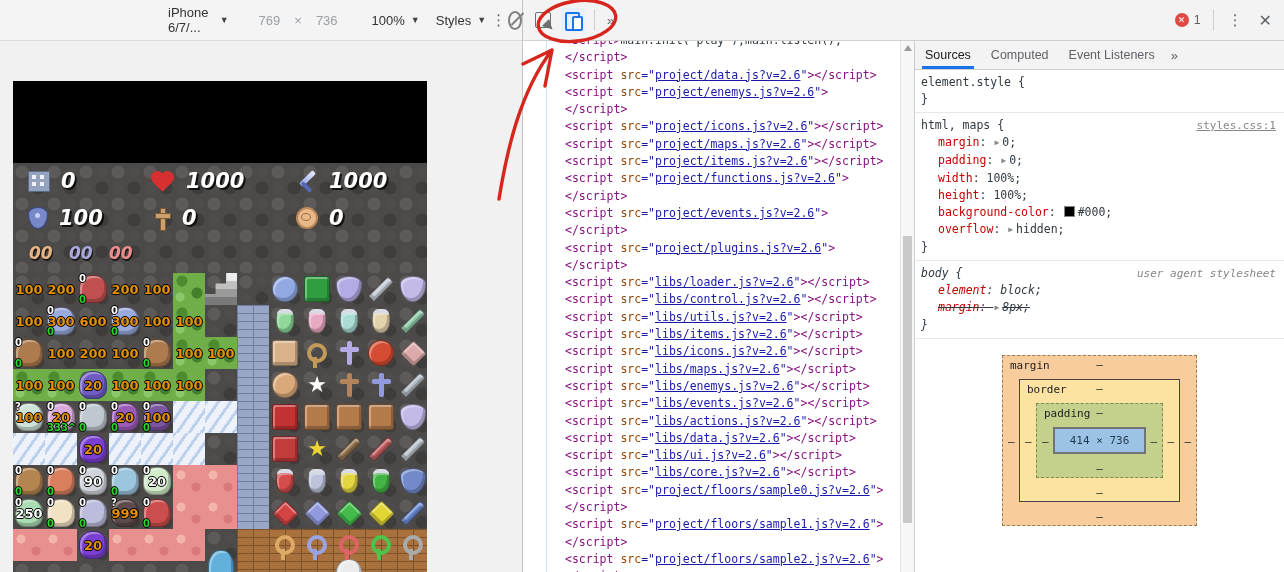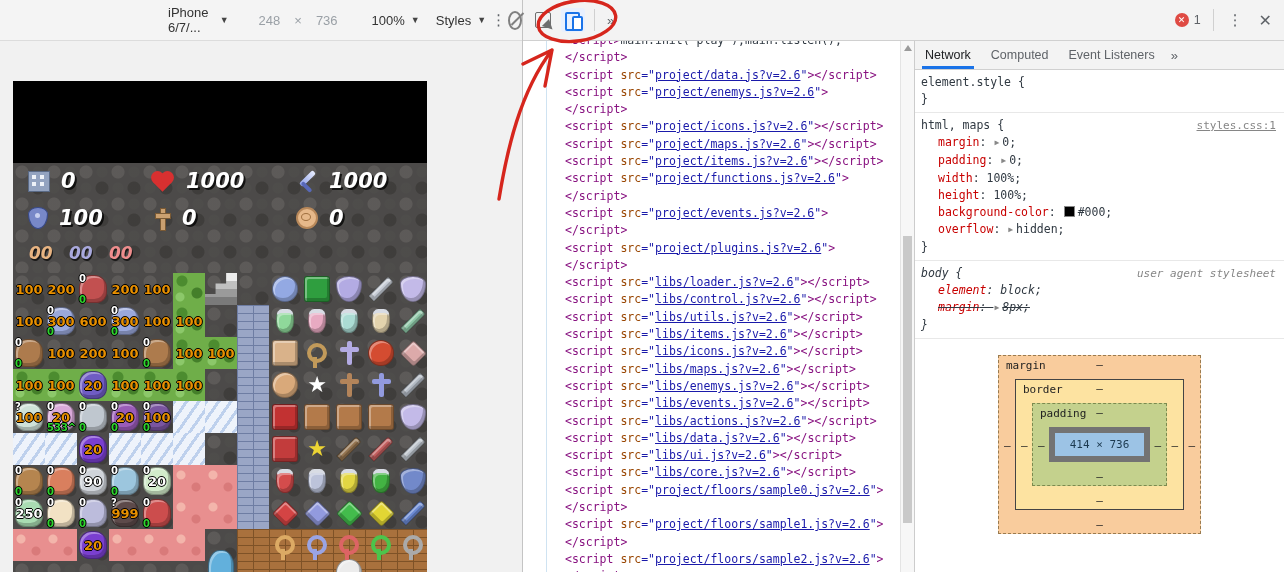--- a/index.html
+++ b/index.html
@@ -147,37 +147,37 @@
   .bm-wrap{display:flex;justify-content:center;padding-top:16px;}
   .bm{position:relative;font:11px "DejaVu Sans Mono",monospace;color:#222;}
   .bm-lbl{position:absolute;left:7px;top:3px;}
   .d-t{position:absolute;top:2px;left:50%;transform:translateX(-50%);}
   .d-b{position:absolute;bottom:2px;left:50%;transform:translateX(-50%);}
   .d-l{position:absolute;left:5px;top:50%;transform:translateY(-50%);}
   .d-r{position:absolute;right:5px;top:50%;transform:translateY(-50%);}
   .bm-margin{background:#f9cc9d;border:1px dashed #9a7b4f;padding:23px 16px;}
   .bm-border{background:#fde3a1;border:1px solid #444;padding:23px 16px;position:relative;}
   .bm-padding{background:#c4d18d;border:1px dashed #7c8a4f;padding:23px 16px;position:relative;}
-  .bm-content{width:89px;height:23px;background:#9cc3e5;border:6px solid #737373;display:flex;align-items:center;justify-content:center;color:#1c3platform;color:#1c3a50;}
+  .bm-content{width:89px;height:23px;background:#9cc3e5;border:2px solid #737373;display:flex;align-items:center;justify-content:center;color:#1c3platform;color:#1c3a50;}
 
   .annotation{position:absolute;inset:0;pointer-events:none;z-index:60;}
 </style>
 </head>
 <body>
 
 <div id="root">
 
   <div class="device-pane">
     <div class="device-toolbar">
       <span class="dt-device">
         <span>iPhone 6/7/...</span>
         <span class="caret">▼</span>
       </span>
       <span class="dt-dims">
-        <span>248</span>
+        <span>769</span>
         <span>×</span>
         <span>736</span>
       </span>
       <span class="dt-zoom">
         <span>100%</span>
         <span class="caret">▼</span>
       </span>
       <span class="dt-net">
         <span>Styles</span>
         <span class="caret">▼</span>
@@ -293,21 +293,21 @@
               <div class="spr s-mon" style="background: rgb(111, 92, 195); --c: #6f5cc3;"></div>
             </div>
             <div class="cell" style="left: 0px; top: 128px;">
               <div class="spr s-mon" style="background: rgb(207, 226, 216); --c: #cfe2d8;"></div>
             </div>
             <span class="sml t" style="left: 2px; top: 128px;">?</span>
             <div class="cell" style="left: 32px; top: 128px;">
               <div class="spr s-mon" style="background: rgb(217, 169, 217); --c: #d9a9d9;"></div>
             </div>
             <span class="sml t" style="left: 34px; top: 128px;">0</span>
-            <span class="sml b" style="left: 34px; top: 149px;">533^</span>
+            <span class="sml b" style="left: 34px; top: 149px;">333^</span>
             <div class="cell" style="left: 64px; top: 128px;">
               <div class="spr s-mon" style="background: rgb(191, 199, 207); --c: #bfc7cf;"></div>
             </div>
             <span class="sml t" style="left: 66px; top: 128px;">0</span>
             <span class="sml b" style="left: 66px; top: 149px;">0</span>
             <div class="cell" style="left: 96px; top: 128px;">
               <div class="spr s-mon" style="background: rgb(154, 92, 184); --c: #9a5cb8;"></div>
             </div>
             <span class="sml t" style="left: 98px; top: 128px;">0</span>
             <span class="sml b" style="left: 98px; top: 149px;">0</span>
@@ -566,21 +566,21 @@
       <div class="elements-panel">
         <div class="indent-guide"></div>
         <div class="code" id="code"><div class="cline"><span class="tg">&lt;script&gt;</span><span>main.init('play');main.listen();</span></div><div class="cline"><span class="tg">&lt;/script&gt;</span></div><div class="cline"><span class="tg">&lt;script</span><span class="at"> src</span><span class="qt">="</span><span class="lk">project/data.js?v=2.6</span><span class="qt">"</span><span class="tg">&gt;</span><span class="tg">&lt;/script&gt;</span></div><div class="cline"><span class="tg">&lt;script</span><span class="at"> src</span><span class="qt">="</span><span class="lk">project/enemys.js?v=2.6</span><span class="qt">"</span><span class="tg">&gt;</span></div><div class="cline"><span class="tg">&lt;/script&gt;</span></div><div class="cline"><span class="tg">&lt;script</span><span class="at"> src</span><span class="qt">="</span><span class="lk">project/icons.js?v=2.6</span><span class="qt">"</span><span class="tg">&gt;</span><span class="tg">&lt;/script&gt;</span></div><div class="cline"><span class="tg">&lt;script</span><span class="at"> src</span><span class="qt">="</span><span class="lk">project/maps.js?v=2.6</span><span class="qt">"</span><span class="tg">&gt;</span><span class="tg">&lt;/script&gt;</span></div><div class="cline"><span class="tg">&lt;script</span><span class="at"> src</span><span class="qt">="</span><span class="lk">project/items.js?v=2.6</span><span class="qt">"</span><span class="tg">&gt;</span><span class="tg">&lt;/script&gt;</span></div><div class="cline"><span class="tg">&lt;script</span><span class="at"> src</span><span class="qt">="</span><span class="lk">project/functions.js?v=2.6</span><span class="qt">"</span><span class="tg">&gt;</span></div><div class="cline"><span class="tg">&lt;/script&gt;</span></div><div class="cline"><span class="tg">&lt;script</span><span class="at"> src</span><span class="qt">="</span><span class="lk">project/events.js?v=2.6</span><span class="qt">"</span><span class="tg">&gt;</span></div><div class="cline"><span class="tg">&lt;/script&gt;</span></div><div class="cline"><span class="tg">&lt;script</span><span class="at"> src</span><span class="qt">="</span><span class="lk">project/plugins.js?v=2.6</span><span class="qt">"</span><span class="tg">&gt;</span></div><div class="cline"><span class="tg">&lt;/script&gt;</span></div><div class="cline"><span class="tg">&lt;script</span><span class="at"> src</span><span class="qt">="</span><span class="lk">libs/loader.js?v=2.6</span><span class="qt">"</span><span class="tg">&gt;</span><span class="tg">&lt;/script&gt;</span></div><div class="cline"><span class="tg">&lt;script</span><span class="at"> src</span><span class="qt">="</span><span class="lk">libs/control.js?v=2.6</span><span class="qt">"</span><span class="tg">&gt;</span><span class="tg">&lt;/script&gt;</span></div><div class="cline"><span class="tg">&lt;script</span><span class="at"> src</span><span class="qt">="</span><span class="lk">libs/utils.js?v=2.6</span><span class="qt">"</span><span class="tg">&gt;</span><span class="tg">&lt;/script&gt;</span></div><div class="cline"><span class="tg">&lt;script</span><span class="at"> src</span><span class="qt">="</span><span class="lk">libs/items.js?v=2.6</span><span class="qt">"</span><span class="tg">&gt;</span><span class="tg">&lt;/script&gt;</span></div><div class="cline"><span class="tg">&lt;script</span><span class="at"> src</span><span class="qt">="</span><span class="lk">libs/icons.js?v=2.6</span><span class="qt">"</span><span class="tg">&gt;</span><span class="tg">&lt;/script&gt;</span></div><div class="cline"><span class="tg">&lt;script</span><span class="at"> src</span><span class="qt">="</span><span class="lk">libs/maps.js?v=2.6</span><span class="qt">"</span><span class="tg">&gt;</span><span class="tg">&lt;/script&gt;</span></div><div class="cline"><span class="tg">&lt;script</span><span class="at"> src</span><span class="qt">="</span><span class="lk">libs/enemys.js?v=2.6</span><span class="qt">"</span><span class="tg">&gt;</span><span class="tg">&lt;/script&gt;</span></div><div class="cline"><span class="tg">&lt;script</span><span class="at"> src</span><span class="qt">="</span><span class="lk">libs/events.js?v=2.6</span><span class="qt">"</span><span class="tg">&gt;</span><span class="tg">&lt;/script&gt;</span></div><div class="cline"><span class="tg">&lt;script</span><span class="at"> src</span><span class="qt">="</span><span class="lk">libs/actions.js?v=2.6</span><span class="qt">"</span><span class="tg">&gt;</span><span class="tg">&lt;/script&gt;</span></div><div class="cline"><span class="tg">&lt;script</span><span class="at"> src</span><span class="qt">="</span><span class="lk">libs/data.js?v=2.6</span><span class="qt">"</span><span class="tg">&gt;</span><span class="tg">&lt;/script&gt;</span></div><div class="cline"><span class="tg">&lt;script</span><span class="at"> src</span><span class="qt">="</span><span class="lk">libs/ui.js?v=2.6</span><span class="qt">"</span><span class="tg">&gt;</span><span class="tg">&lt;/script&gt;</span></div><div class="cline"><span class="tg">&lt;script</span><span class="at"> src</span><span class="qt">="</span><span class="lk">libs/core.js?v=2.6</span><span class="qt">"</span><span class="tg">&gt;</span><span class="tg">&lt;/script&gt;</span></div><div class="cline"><span class="tg">&lt;script</span><span class="at"> src</span><span class="qt">="</span><span class="lk">project/floors/sample0.js?v=2.6</span><span class="qt">"</span><span class="tg">&gt;</span></div><div class="cline"><span class="tg">&lt;/script&gt;</span></div><div class="cline"><span class="tg">&lt;script</span><span class="at"> src</span><span class="qt">="</span><span class="lk">project/floors/sample1.js?v=2.6</span><span class="qt">"</span><span class="tg">&gt;</span></div><div class="cline"><span class="tg">&lt;/script&gt;</span></div><div class="cline"><span class="tg">&lt;script</span><span class="at"> src</span><span class="qt">="</span><span class="lk">project/floors/sample2.js?v=2.6</span><span class="qt">"</span><span class="tg">&gt;</span></div><div class="cline"><span class="tg">&lt;/script&gt;</span></div></div>
         <div class="esb">
           <div class="esb-up"></div>
           <div class="esb-thumb"></div>
         </div>
       </div>
       <div class="styles-panel">
         <div class="sp-tabs" id="sp-tabs">
-            <span class="sp-tab sel">Network</span>
+            <span class="sp-tab sel">Sources</span>
             <span class="sp-tab">Computed</span>
             <span class="sp-tab">Event Listeners</span>
             <span class="sp-ovf">»</span>
           </div>
         <div class="sp-rules" id="rules">
             <div class="rule">
               <div class="sel-line">
                 <span>element.style {</span>
               </div>
               <div><span>}</span></div>

